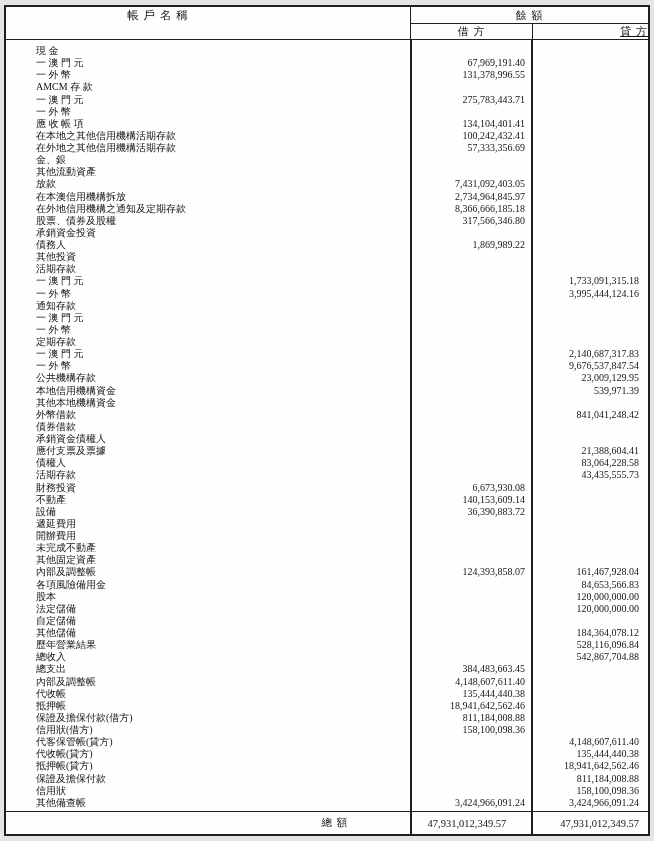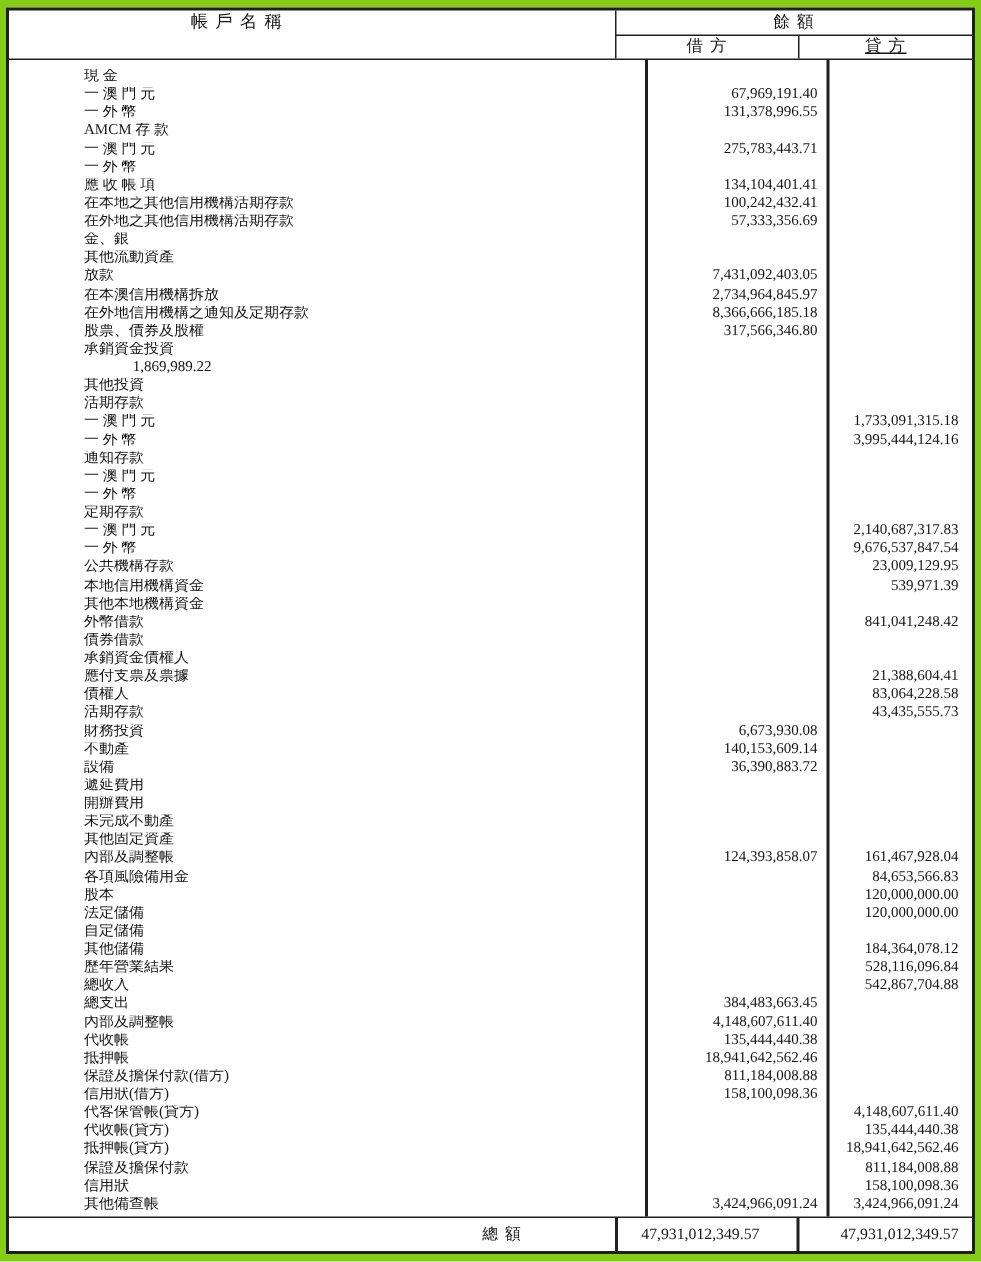--- a/index.html
+++ b/index.html
@@ -3,21 +3,21 @@
 <meta charset="utf-8">
 <style>
   html,body { margin:0; padding:0; }
   body {
     width:654px; height:841px;
     background:#ffffff;
     font-family:"Liberation Serif","DejaVu Serif",serif;
     color:#161616;
     -webkit-font-smoothing:antialiased;
   }
-  .page { position:relative; width:654px; height:841px; background:#84cc16; overflow:hidden; }
+  .page { position:relative; width:654px; height:841px; background:#e5e5e5; overflow:hidden; }
   .sheet {
     position:absolute; left:4px; top:5px; width:646px; height:831px;
     border:2px solid #1f1f1f; box-sizing:border-box;
     display:flex; flex-direction:column; background:#fefefe;
   }
   
   .thead { border-bottom:1.5px solid #1f1f1f; }
   .h-row1 { display:flex; height:17px; }
   .h-name {
     width:404px; box-sizing:border-box; text-align:center; padding-right:100px;
@@ -28,28 +28,27 @@
     text-align:center; font-size:11px; line-height:16px; letter-spacing:1px;
   }
   .h-row2 { display:flex; height:15px; }
   .h-spacer { width:404px; }
   .h-debit {
     width:122px; box-sizing:border-box; border-left:1.5px solid #1f1f1f;
     text-align:center; font-size:11px; line-height:14px; letter-spacing:1px;
   }
   .h-credit {
     flex:1; border-left:1.5px solid #1f1f1f;
-    text-align:center; font-size:11px; line-height:14px; letter-spacing:1px;text-decoration:underline;
+    text-align:right; font-size:11px; line-height:14px; letter-spacing:1px;text-decoration:underline;
   }
   
   .tbody {
     position:relative; flex:1; min-height:0;
     display:flex; flex-direction:column;
     padding:5px 0 2px 0;
-    margin-left:20px;
   }
   .vline { position:absolute; top:0; bottom:0; width:1.5px; background:#1f1f1f; }
   .v1 { left:404px; } .v2 { left:525px; }
   .trow { flex:1; min-height:0; display:flex; align-items:center; font-size:10px; line-height:1; }
   .c-name  { width:404px; box-sizing:border-box; padding-left:30px; white-space:nowrap; overflow:hidden; }
   .c-debit { width:122px; box-sizing:border-box; text-align:right; padding-right:7px; white-space:nowrap; }
   .c-credit{ flex:1; text-align:right; padding-right:9px; white-space:nowrap; }
   
   .tfoot {
     position:relative; height:23px; box-sizing:border-box;
@@ -156,20 +155,21 @@
           <div class="c-name">股票、債券及股權</div>
           <div class="c-debit">317,566,346.80</div>
           <div class="c-credit"></div>
         </div>
         <div class="trow">
           <div class="c-name">承銷資金投資</div>
           <div class="c-debit"></div>
           <div class="c-credit"></div>
         </div>
         <div class="trow">
+          <div class="c-name">債務人</div>
           <div class="c-debit">1,869,989.22</div>
           <div class="c-credit"></div>
         </div>
         <div class="trow">
           <div class="c-name">其他投資</div>
           <div class="c-debit"></div>
           <div class="c-credit"></div>
         </div>
         <div class="trow">
           <div class="c-name">活期存款</div>

